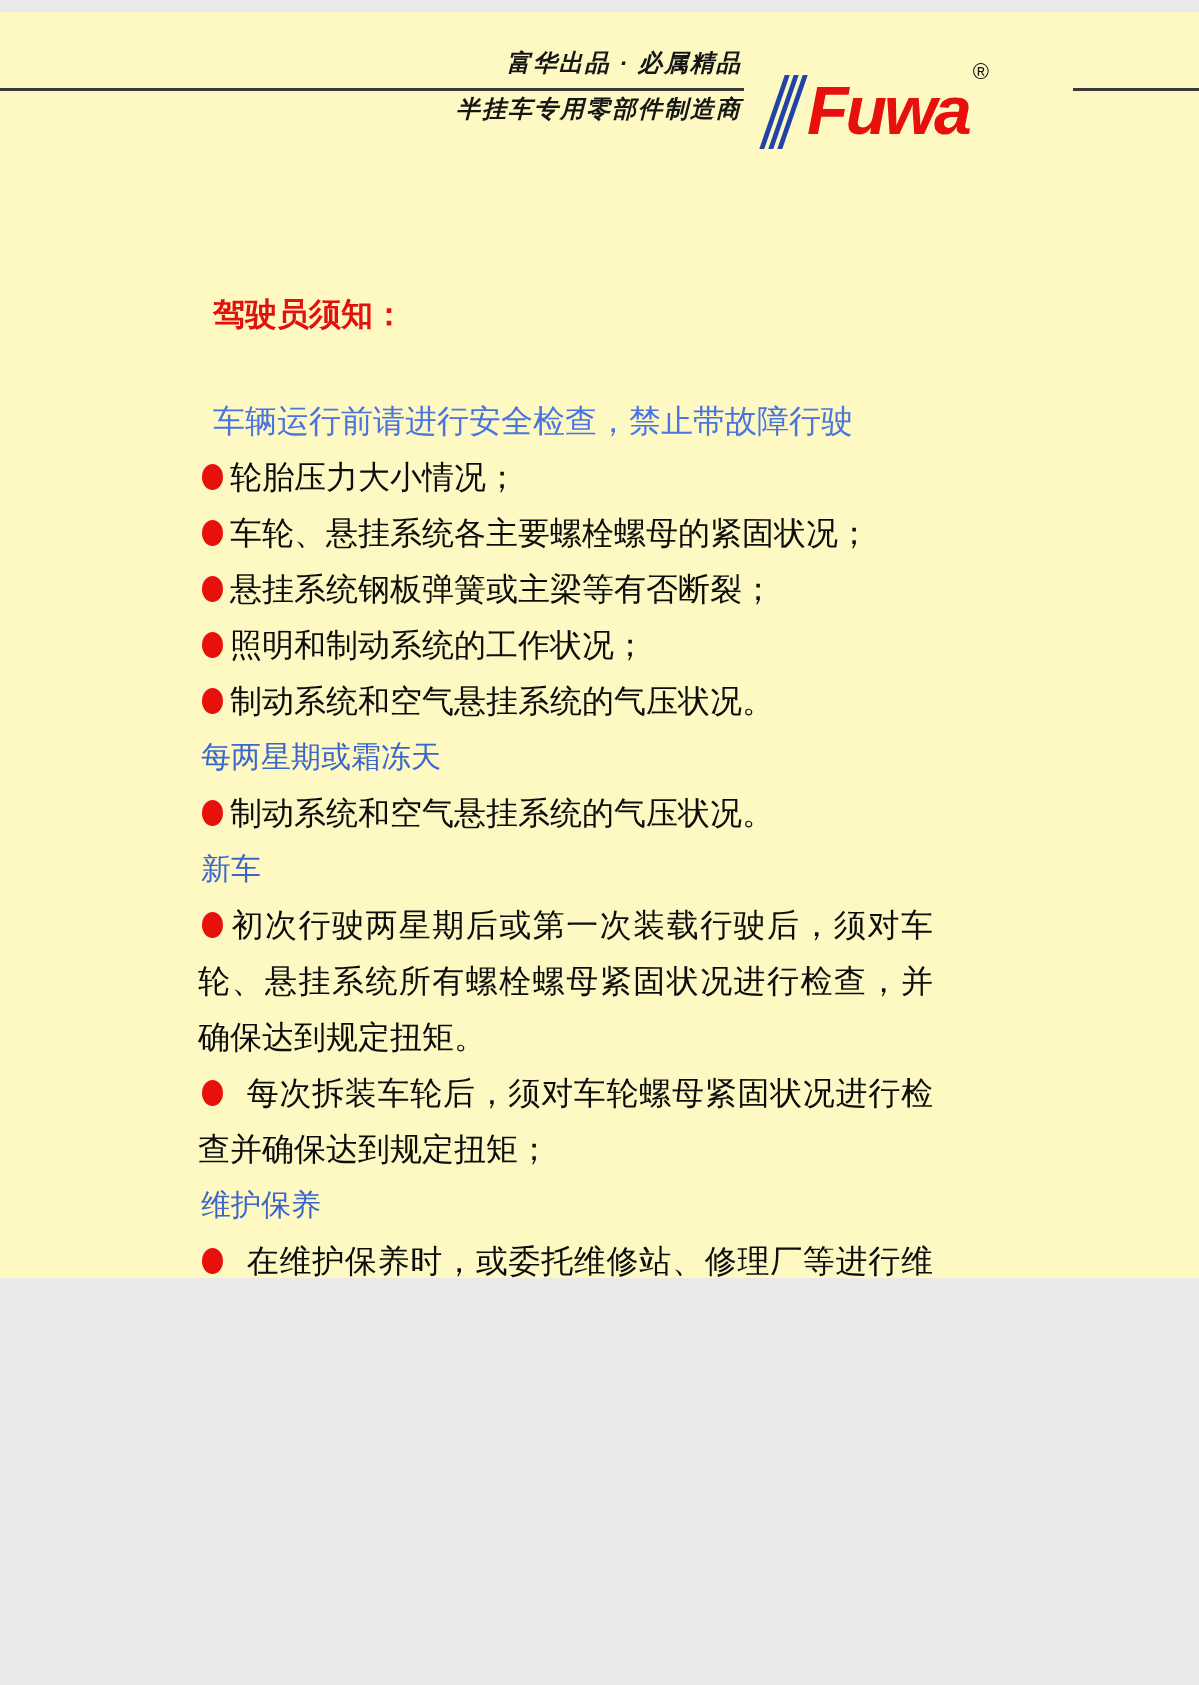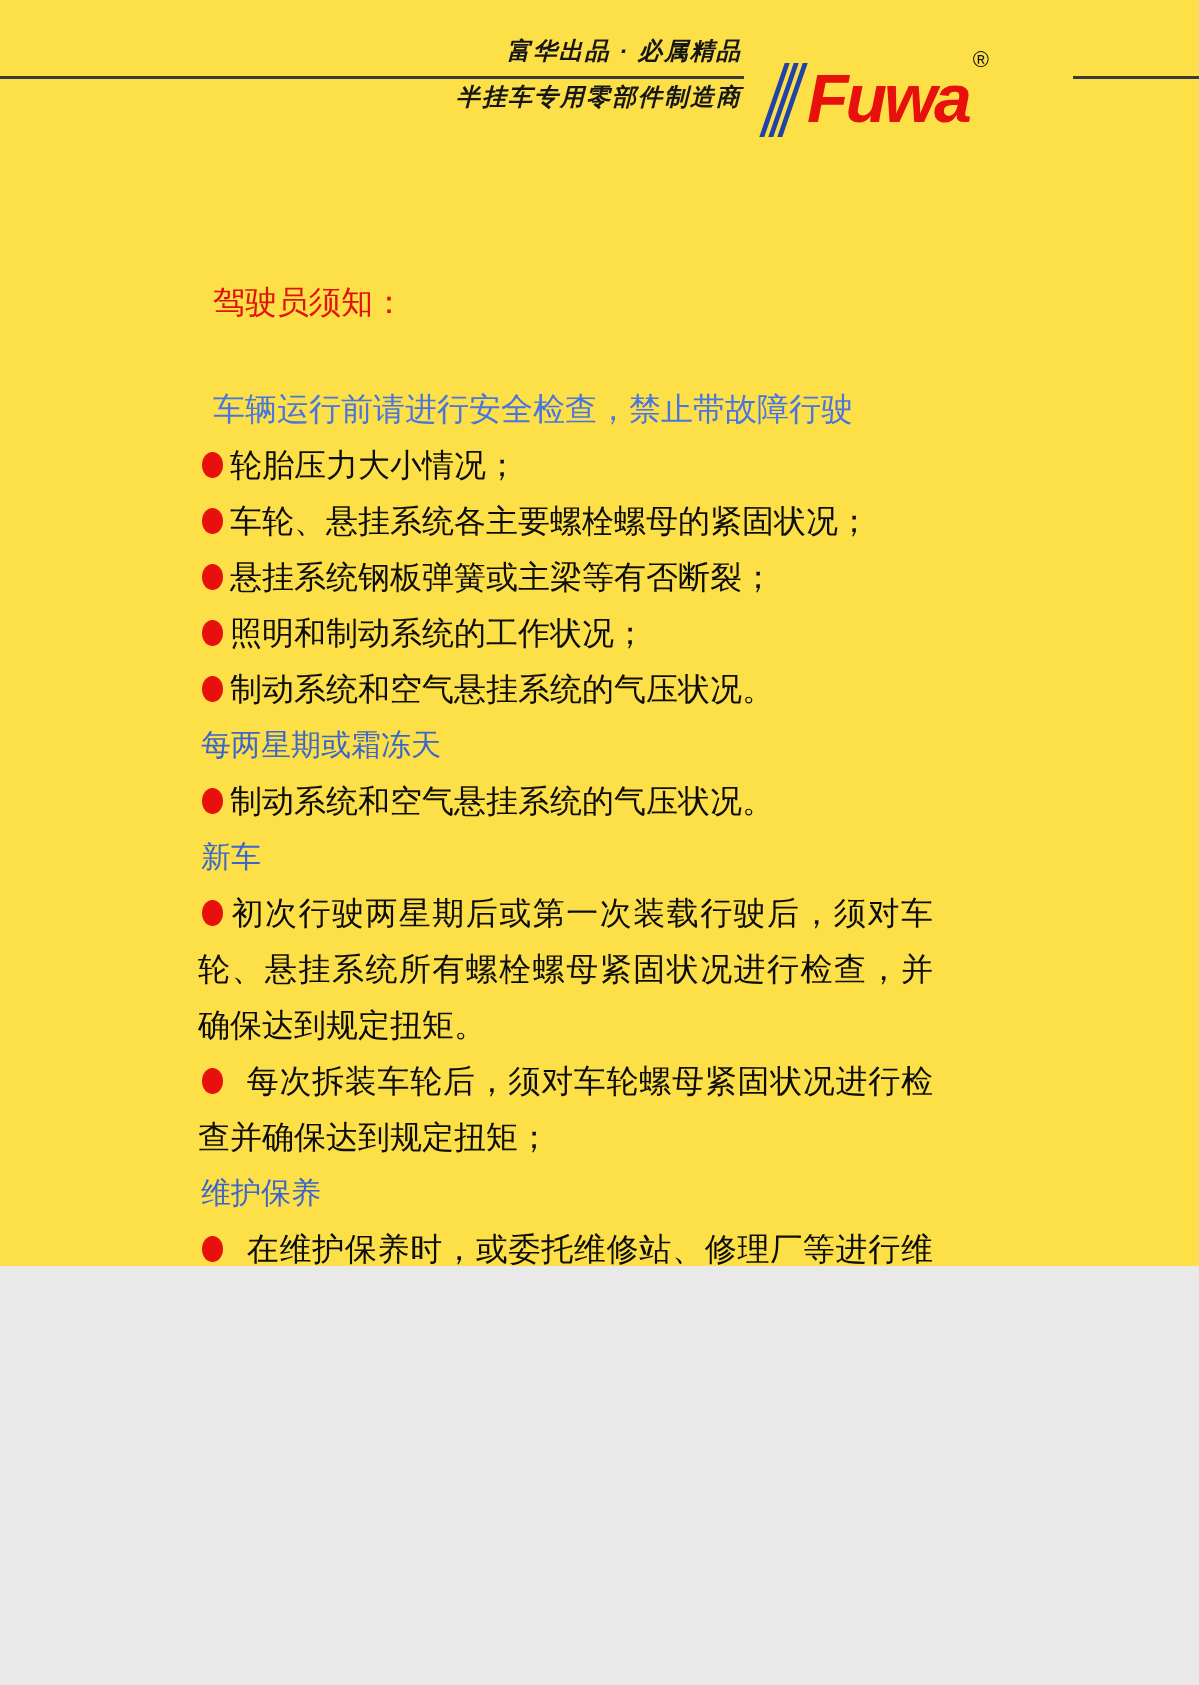--- a/index.html
+++ b/index.html
@@ -11,22 +11,22 @@
     --hotline-red:#e60012;
     --badge-gray:#9d9d9d;
     --rule-dark:#3a3a3a;
     --body-ink:#0d0d0d;
   }
   *{margin:0;padding:0;box-sizing:border-box;}
   html,body{background:#e9e9e9;}
   .page{
     position:relative;
     width:1199px;height:1266px;
-    background:#fde047;
-    margin:0 auto;
+    background:#fef9c3;
+    margin:12px auto;
     overflow:hidden;
     font-family:"Liberation Serif","DejaVu Serif",serif;
     color:var(--body-ink,#0d0d0d);
   }
 
   
   .hdr-rule-left{
     position:absolute;left:0;top:76px;width:744px;height:3px;
     background:var(--rule-dark,#3a3a3a);
   }
@@ -63,21 +63,21 @@
     font-style:normal;font-weight:normal;
   }
 
   
   .main{
     position:absolute;left:198px;top:274px;width:735px;
     font-size:32px;line-height:56px;
   }
   .doc-title{
     color:var(--title-red,#e0120e);
-    font-size:32px;line-height:56px;font-weight:normal;
+    font-size:32px;line-height:56px;font-weight:bold;
     text-indent:15px;margin:0 0 51px 0;
   }
   .blk{margin:0;text-align:justify;}
   .blk.heading{
     color:var(--heading-blue,#4a74e0);
     text-indent:15px;text-align:left;
   }
   .blk.subhead{
     color:var(--subhead-blue,#3b66cc);
     font-size:30px;text-indent:3px;text-align:left;

